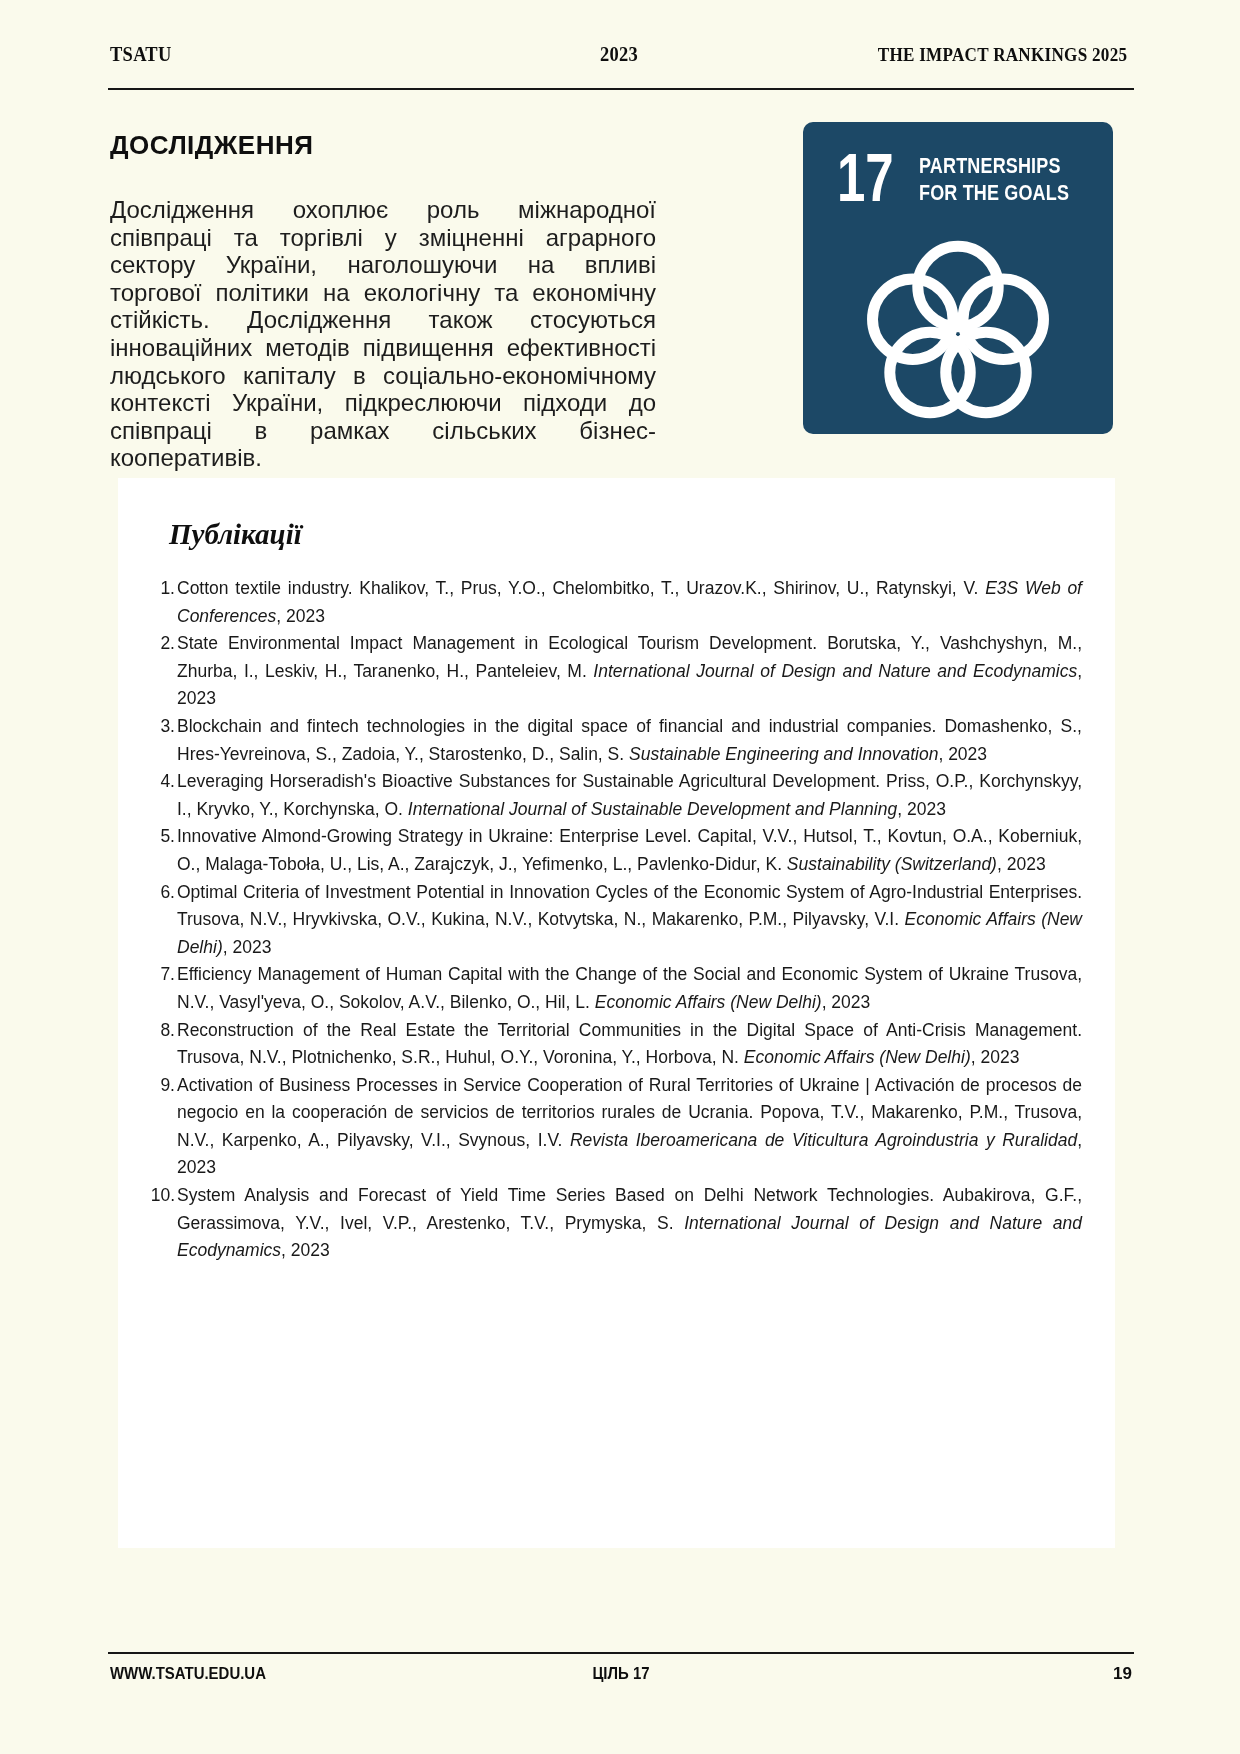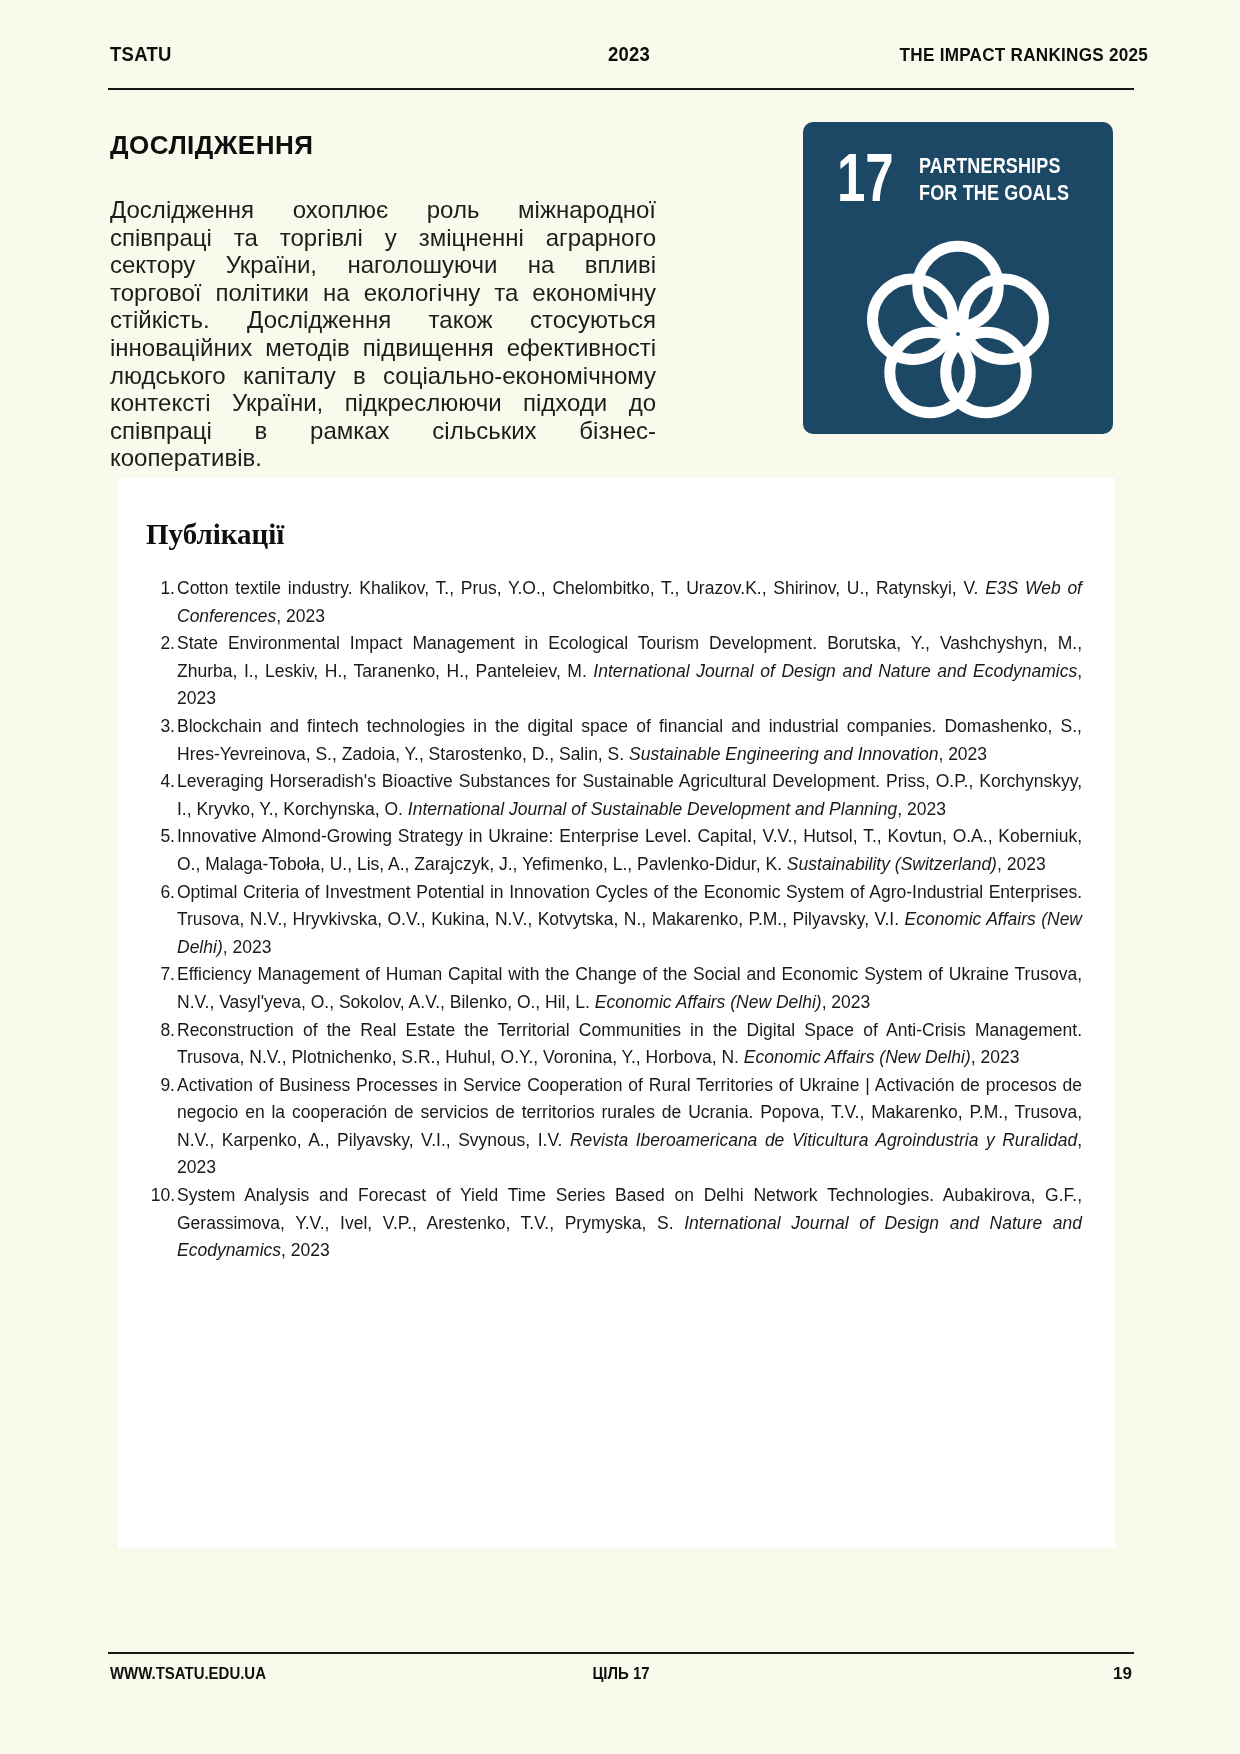--- a/index.html
+++ b/index.html
@@ -5,22 +5,22 @@
   * { margin:0; padding:0; box-sizing:border-box; }
   body { font-family:"Liberation Sans", sans-serif; background:#e8e8e0; }
   .page {
     position:relative; width:1240px; height:1754px;
     background:#FAFAEC; overflow:hidden; color:#141414;
     margin:0 auto;
   }
 
   
   .header-row {
-    position:absolute; top:42px; left:110px; right:92px; height:30px;
-    font-weight:bold; font-size:21px; letter-spacing:.3px; color:#0e0e0e;
+    position:absolute; top:42px; left:110px; right:113px; height:30px;
+    font-weight:bold; font-size:21px; letter-spacing:.3px; color:#0e0e0e;font-family:Liberation Serif, serif;
   }
   .header-brand { position:absolute; left:0; top:0; transform:scaleX(.88); transform-origin:left top; }
   .header-year  { position:absolute; left:50%; top:0; transform:translateX(-50%) scaleX(.88); }
   .header-rankings { position:absolute; right:0; top:2px; font-size:19px; transform:scaleX(.9); transform-origin:right top; }
   .header-rule { position:absolute; top:88px; left:108px; right:106px; height:2px; background:#161616; }
 
   
   .research-title {
     position:absolute; top:130px; left:110px;
     font-size:26px; font-weight:bold; letter-spacing:.5px; color:#0f0f0f;
@@ -46,22 +46,22 @@
     white-space:nowrap;
   }
   .sdg-flower { position:absolute; left:50%; top:116px; transform:translateX(-50%); }
 
   
   .pub-card {
     position:absolute; left:118px; top:478px; width:997px; height:1070px;
     background:#ffffff;
   }
   .pub-heading {
-    margin:40px 0 0 28px;
-    font-family:"Liberation Serif", serif; font-weight:bold;
+    margin:40px 0 0 51px;
+    font-family:"Liberation Serif", serif; font-style:italic; font-weight:bold;
     font-size:29px; color:#0f0f0f;
   }
   .pub-list {
     list-style:none; margin:24px 33px 0 18px;
     font-size:17.5px; line-height:27.6px; color:#191919;
   }
   .pub-item { display:grid; grid-template-columns:39px 1fr; column-gap:2px; }
   .pub-num { text-align:right; }
   .pub-text { text-align:justify; }
   .journal { font-style:italic; }

